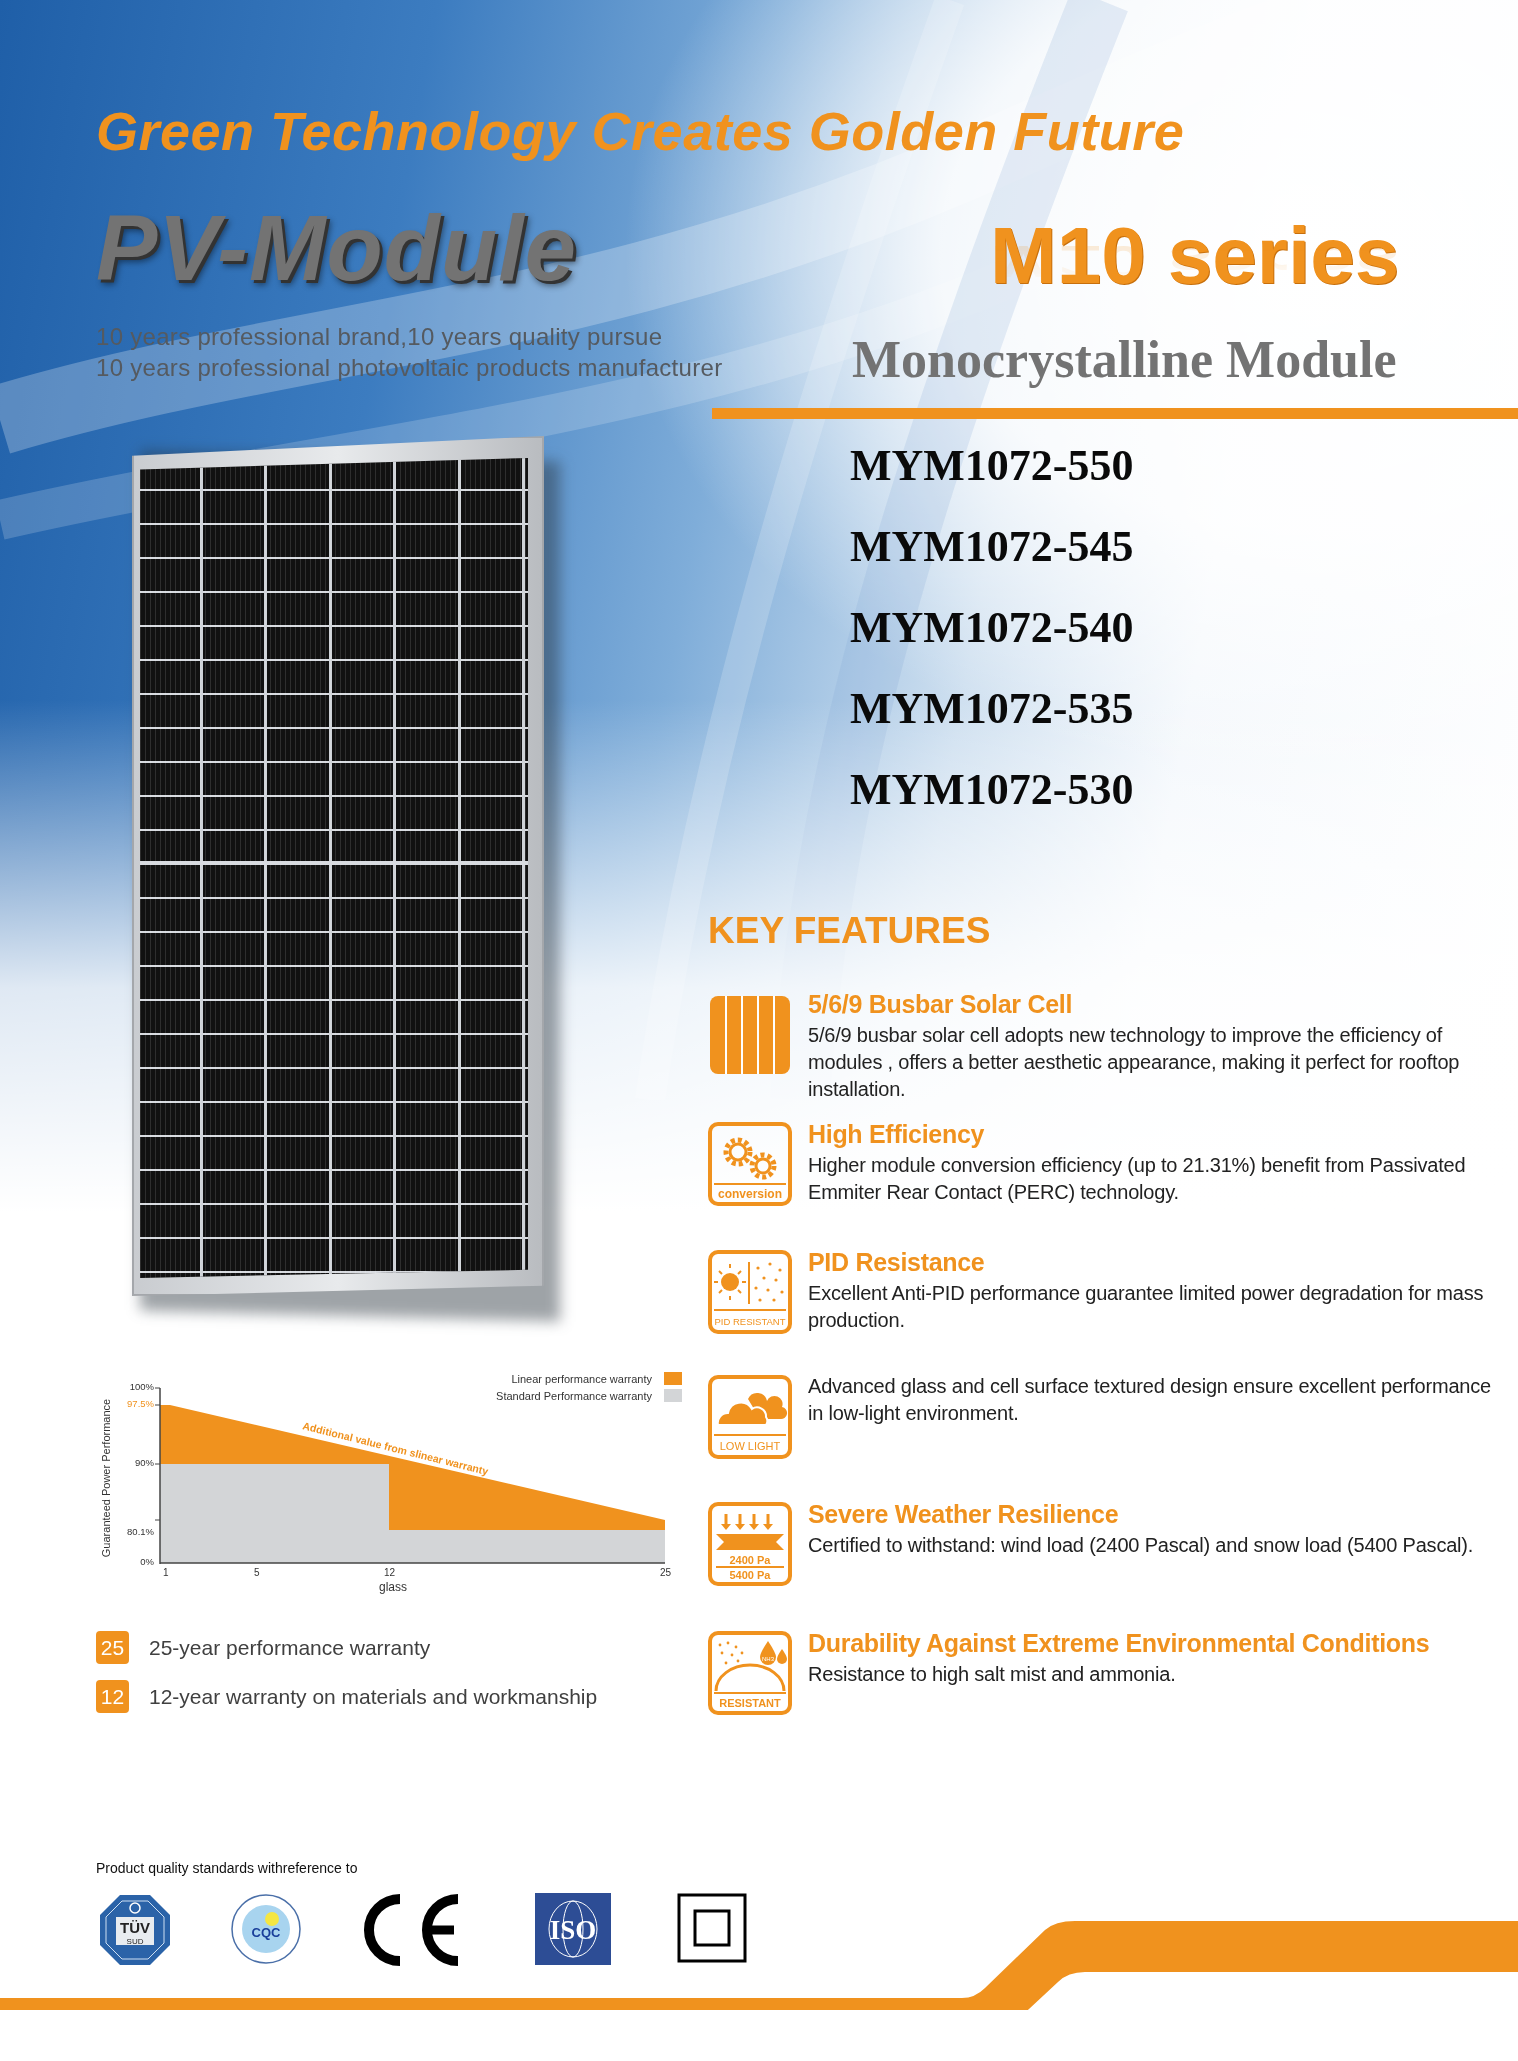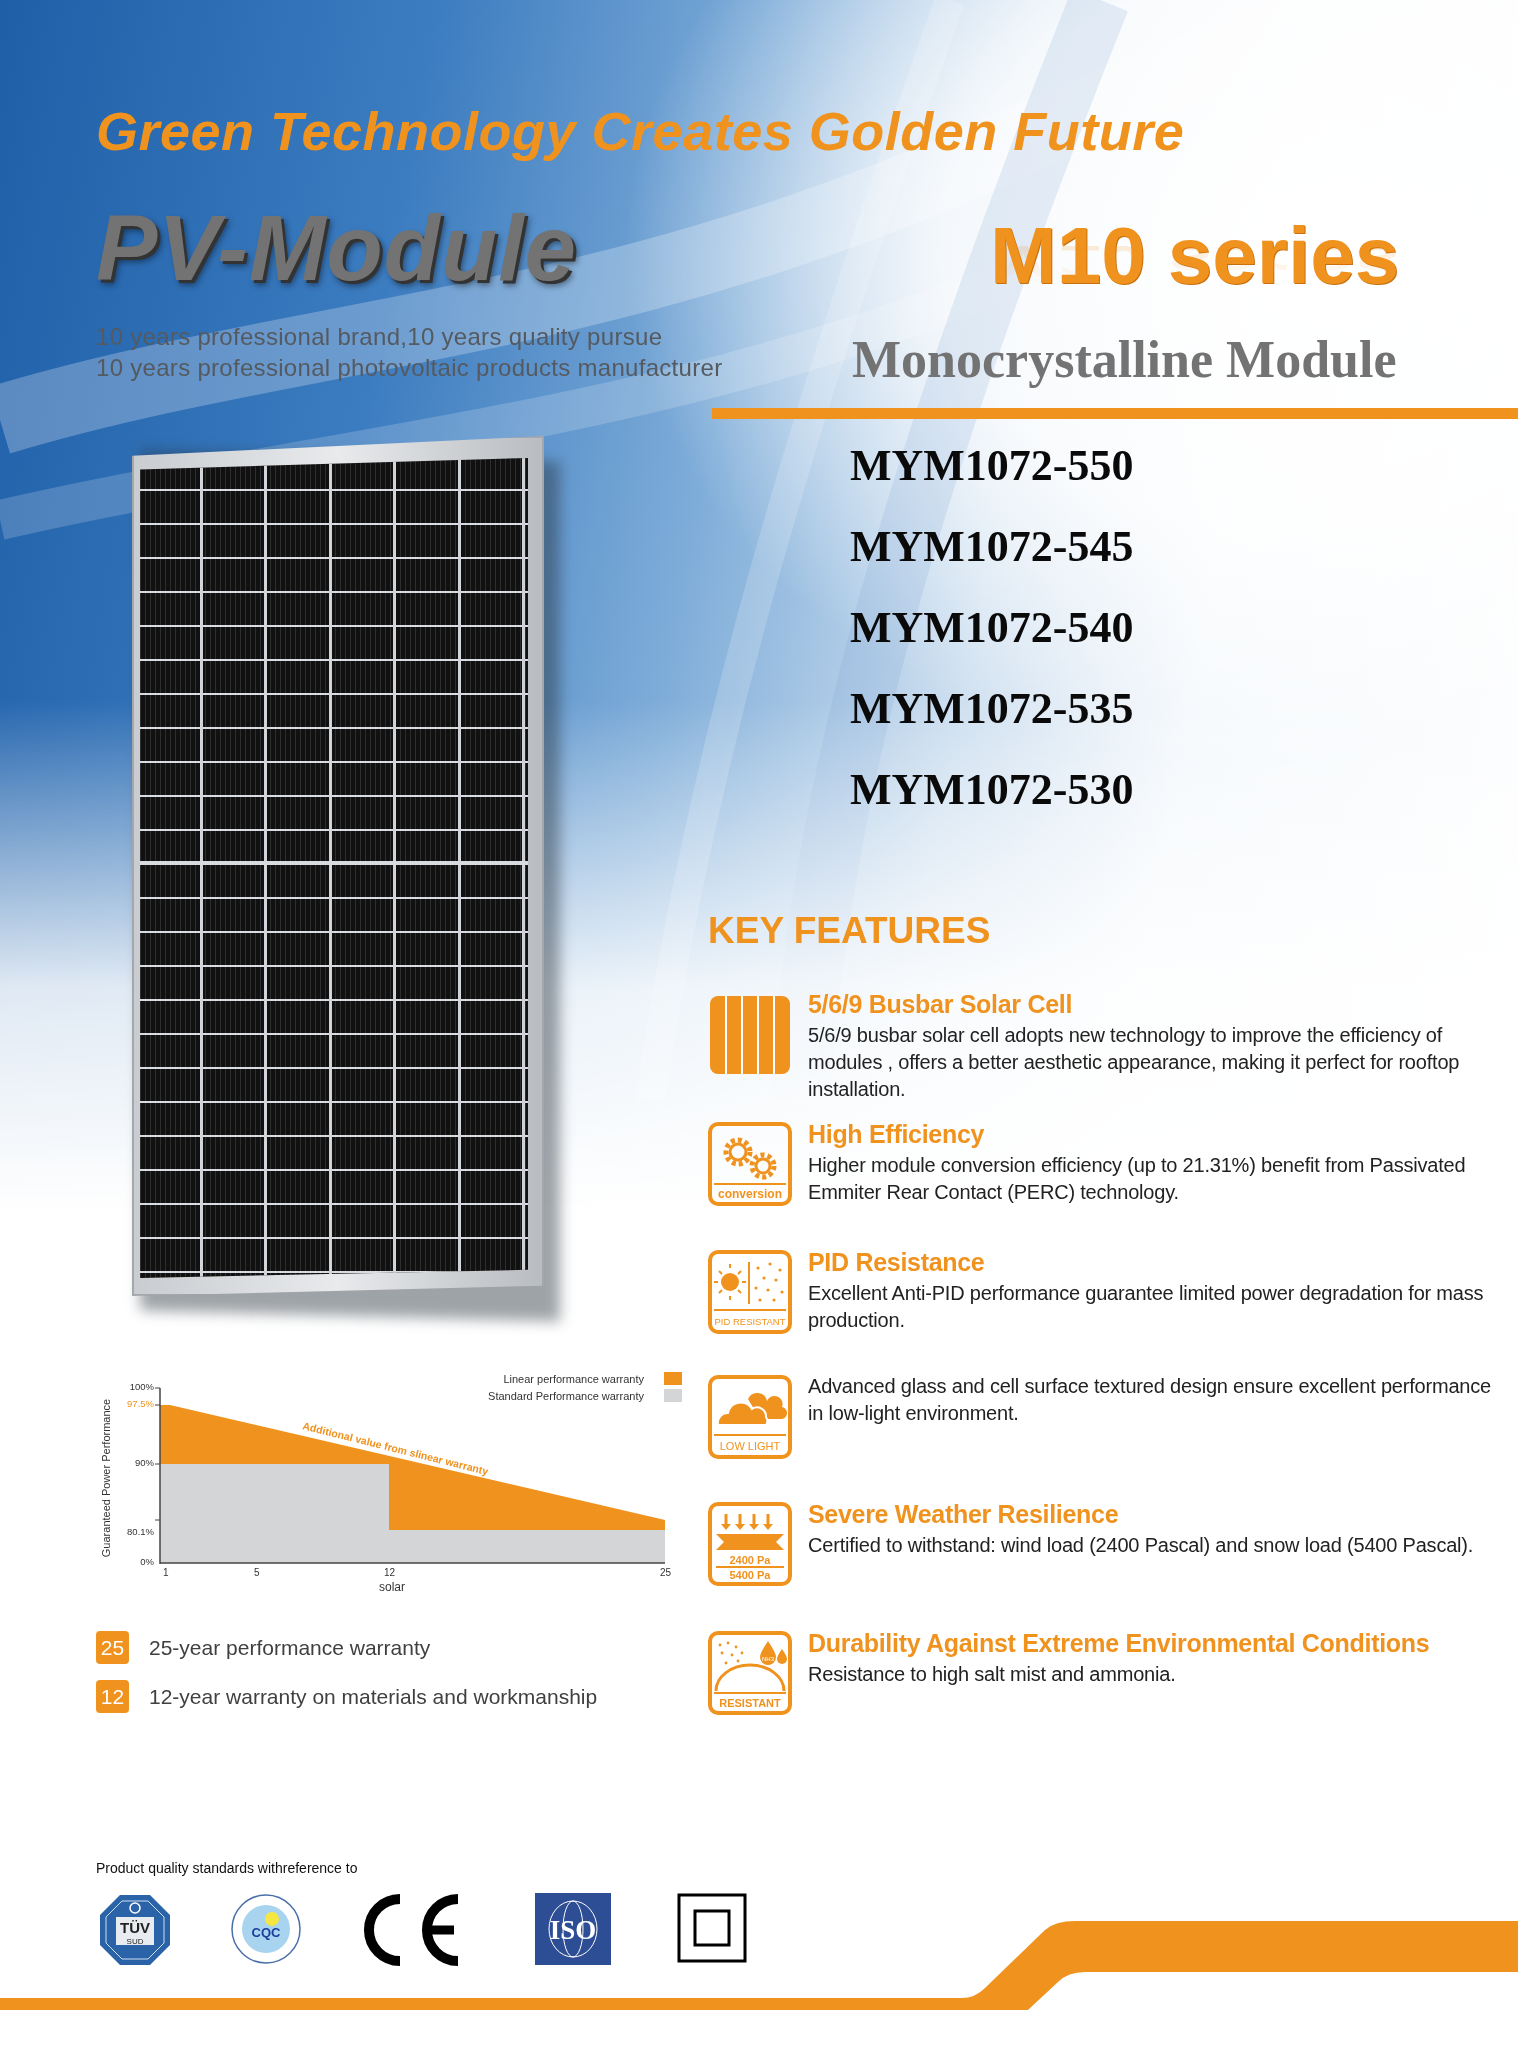--- a/index.html
+++ b/index.html
@@ -84,21 +84,21 @@
     clip-path:polygon(0 1.4%, 100% 0, 100% 99%, 0 100%);
   }
   .panel-split {
     position:absolute; left:8px; top:425px; width:388px; height:4px; background:#d8dbe0;
   }
 
   
   .chart { position:absolute; left:92px; top:1368px; width:590px; height:230px; }
   .chart svg { position:absolute; left:0; top:0; }
   .legend { position:absolute; right:0; top:2px; font-size:11px; color:#333; text-align:right; }
-  .legend-row { height:17px; display:flex; align-items:center; justify-content:flex-end; gap:20px; }
+  .legend-row { height:17px; display:flex; align-items:center; justify-content:flex-end; gap:12px; }
   .legend-swatch { width:18px; height:13px; display:inline-block; }
 
   
   .warranty { position:absolute; left:96px; }
   .warranty-row { display:flex; align-items:center; height:49px; }
   .badge {
     width:33px; height:33px; background:#f0921e; color:#fff; border-radius:4px;
     font-size:21px; display:flex; align-items:center; justify-content:center; margin-right:20px;
   }
   .warranty-text { font-size:21px; color:#404040; }
@@ -181,21 +181,21 @@
   <div style="position:absolute;left:22px;top:13px;width:40px;text-align:right;font-size:9.5px;color:#333;">100%</div>
   <div style="position:absolute;left:22px;top:30px;width:40px;text-align:right;font-size:9.5px;color:#f0921e;">97.5%</div>
   <div style="position:absolute;left:22px;top:89px;width:40px;text-align:right;font-size:9.5px;color:#333;">90%</div>
   <div style="position:absolute;left:22px;top:145px;width:40px;text-align:right;font-size:9.5px;color:#333;margin-top:13px;">80.1%</div>
   <div style="position:absolute;left:22px;top:188px;width:40px;text-align:right;font-size:9.5px;color:#333;">0%</div>
 
   <div style="position:absolute;left:71px;top:199px;font-size:10px;color:#333;">1</div>
   <div style="position:absolute;left:162px;top:199px;font-size:10px;color:#333;">5</div>
   <div style="position:absolute;left:292px;top:199px;font-size:10px;color:#333;">12</div>
   <div style="position:absolute;left:568px;top:199px;font-size:10px;color:#333;">25</div>
-  <div style="position:absolute;left:287px;top:212px;font-size:12px;color:#333;">solar</div>
+  <div style="position:absolute;left:287px;top:212px;font-size:12px;color:#333;">glass</div>
 
   <div class="legend">
     <div class="legend-row">
       <span>Linear performance warranty</span>
       <span class="legend-swatch" style="background:#f0921e"></span>
     </div>
     <div class="legend-row">
       <span>Standard Performance warranty</span>
       <span class="legend-swatch" style="background:#d3d5d7"></span>
     </div>

